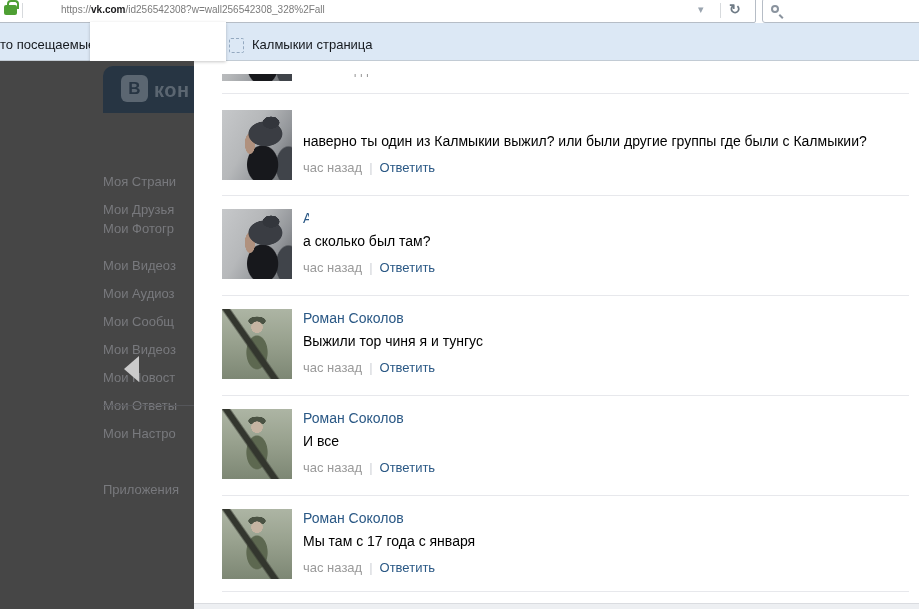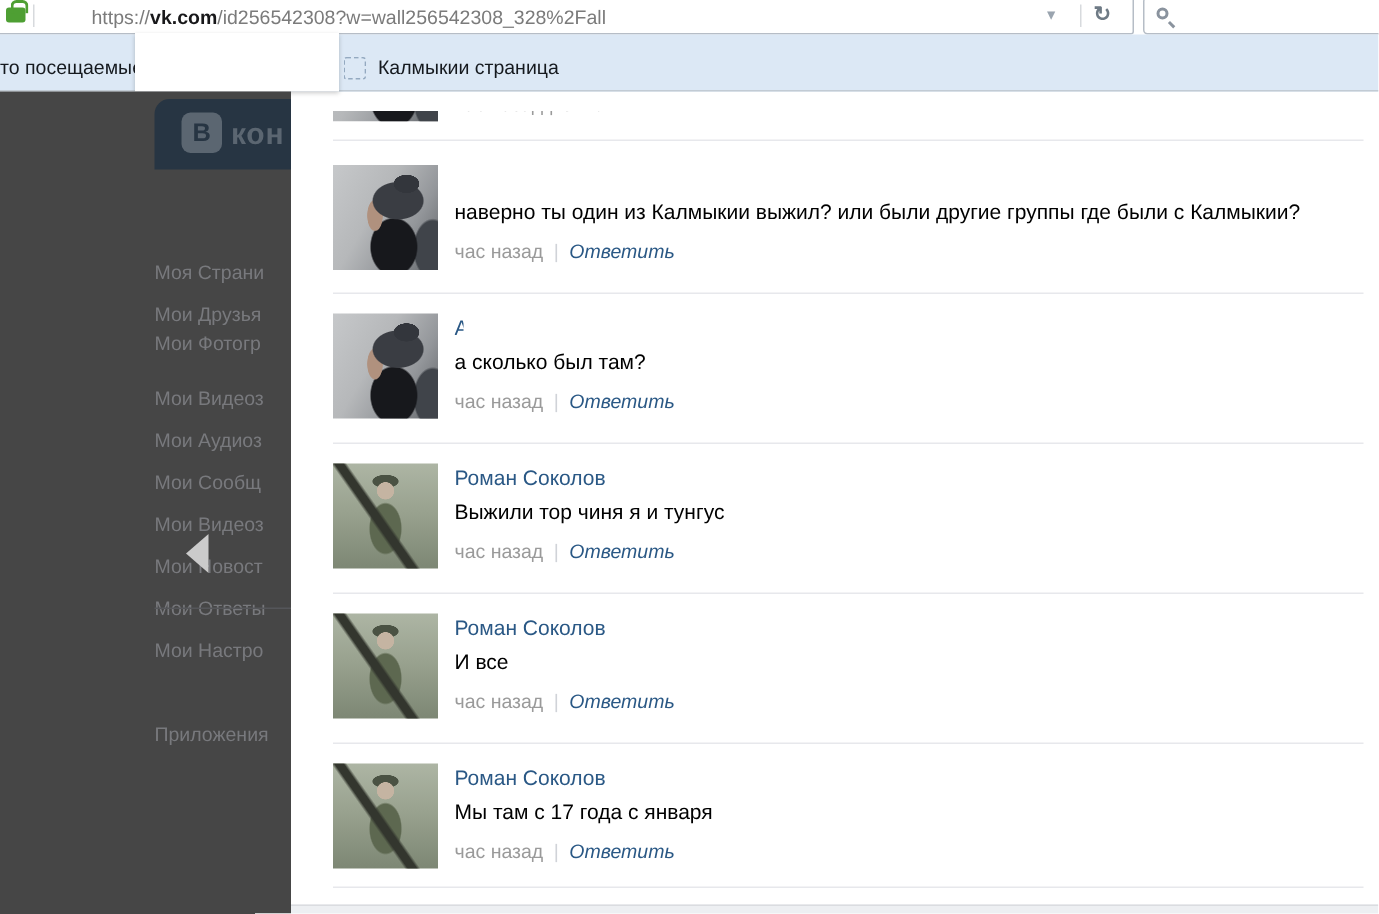--- a/index.html
+++ b/index.html
@@ -14,21 +14,21 @@
   .url-field {
     position:absolute; left:-3px; top:-2px; width:759px; height:25px;
     background:#fff; border:1px solid #b6bdc6; border-radius:2px;
   }
   .lock-icon { position:absolute; left:6px; top:6px; width:13px; height:10px; background:#4e9f33; border-radius:2px; }
   .lock-icon::before {
     content:""; position:absolute; left:2.5px; top:-5px; width:8px; height:7px;
     border:2px solid #4e9f33; border-bottom:none; border-radius:4px 4px 0 0;
   }
   .url-divider { position:absolute; left:24px; top:4px; width:1px; height:15px; background:#d7dadd; }
-  .url-text { position:absolute; left:31px; top:5px; font-size:13px; color:#7b7b7b; white-space:nowrap;padding-left:32px; }
+  .url-text { position:absolute; left:31px; top:5px; font-size:10px; color:#7b7b7b; white-space:nowrap;padding-left:32px; }
   .url-text .host { color:#18181a; font-weight:bold; }
   .dropdown-icon { position:absolute; left:700px; top:4px; font-size:11px; color:#9aa4af; }
   .ctrl-divider { position:absolute; left:722px; top:4px; width:1px; height:15px; background:#d7dadd; }
   .reload-icon { position:absolute; left:731px; top:2px; font-size:14px; color:#6e7a85; font-weight:bold; }
   .search-field {
     position:absolute; left:762px; top:-2px; width:165px; height:25px;
     background:#fff; border:1px solid #b6bdc6; border-radius:3px;
   }
   .search-icon { position:absolute; left:8px; top:6px; width:8px; height:8px; border:2px solid #8a939e; border-radius:50%; }
   .search-icon::after {
@@ -84,21 +84,21 @@
   }
   .partial-avatar { position:absolute; left:28px; top:0; width:70px; height:7px; overflow:hidden; }
   .partial-avatar .inner { width:70px; height:70px; margin-top:-63px; }
   .partial-meta { position:absolute; left:109px; top:0; height:5px; width:300px; overflow:hidden; }
   .partial-meta .inner { margin-top:-12px; font-size:13px; color:#9a9a9a; white-space:nowrap; }
   .c-name { position:absolute; left:109px; font-size:14px; color:#2a5885; white-space:nowrap; }
   .c-name.frag { width:6px; overflow:hidden; }
   .c-text { position:absolute; left:109px; font-size:14px; color:#000; white-space:nowrap; }
   .c-meta { position:absolute; left:109px; font-size:13px; color:#9a9a9a; white-space:nowrap; }
   .c-meta .sep { color:#d0d3d8; margin:0 7px; }
-  .c-meta .reply { color:#2a5885;font-style:italic; }
+  .c-meta .reply { color:#2a5885; }
   .bottom-band {
     position:absolute; left:0; top:529px; width:725px; height:19px;
     background:#edeff2; border-top:1px solid #dadce0;
   }
 </style>
 </head>
 <body>
 
 <div class="addressbar">
   <div class="url-field">

